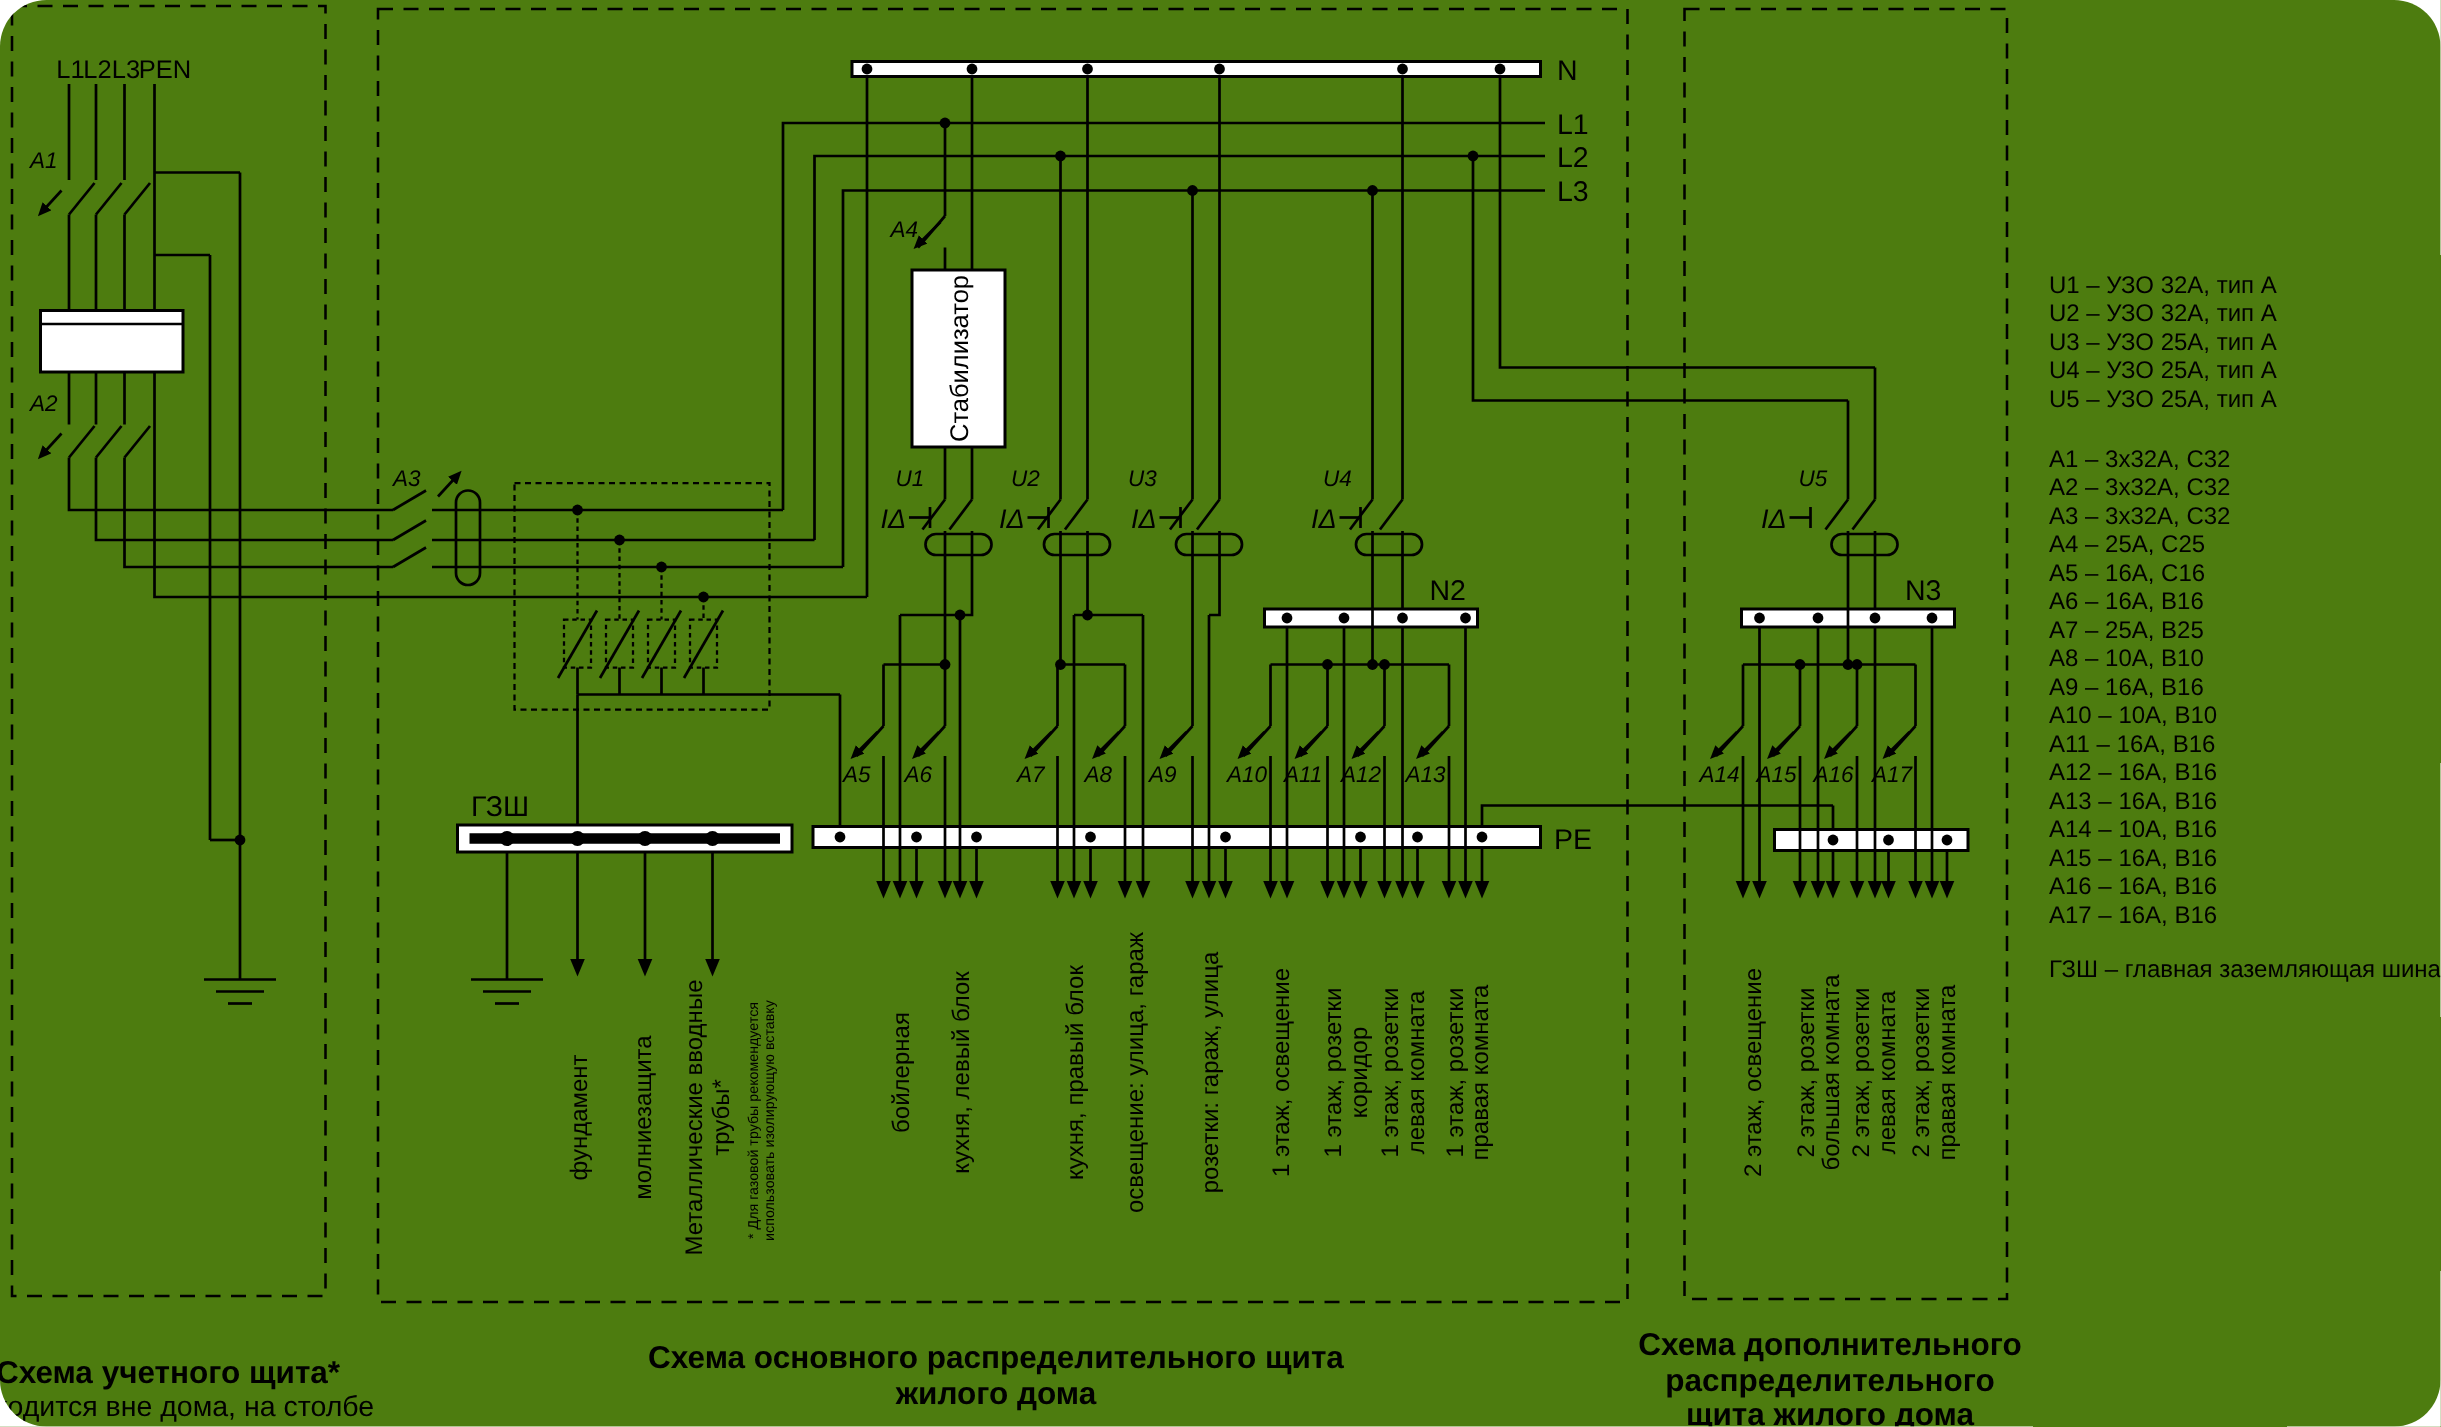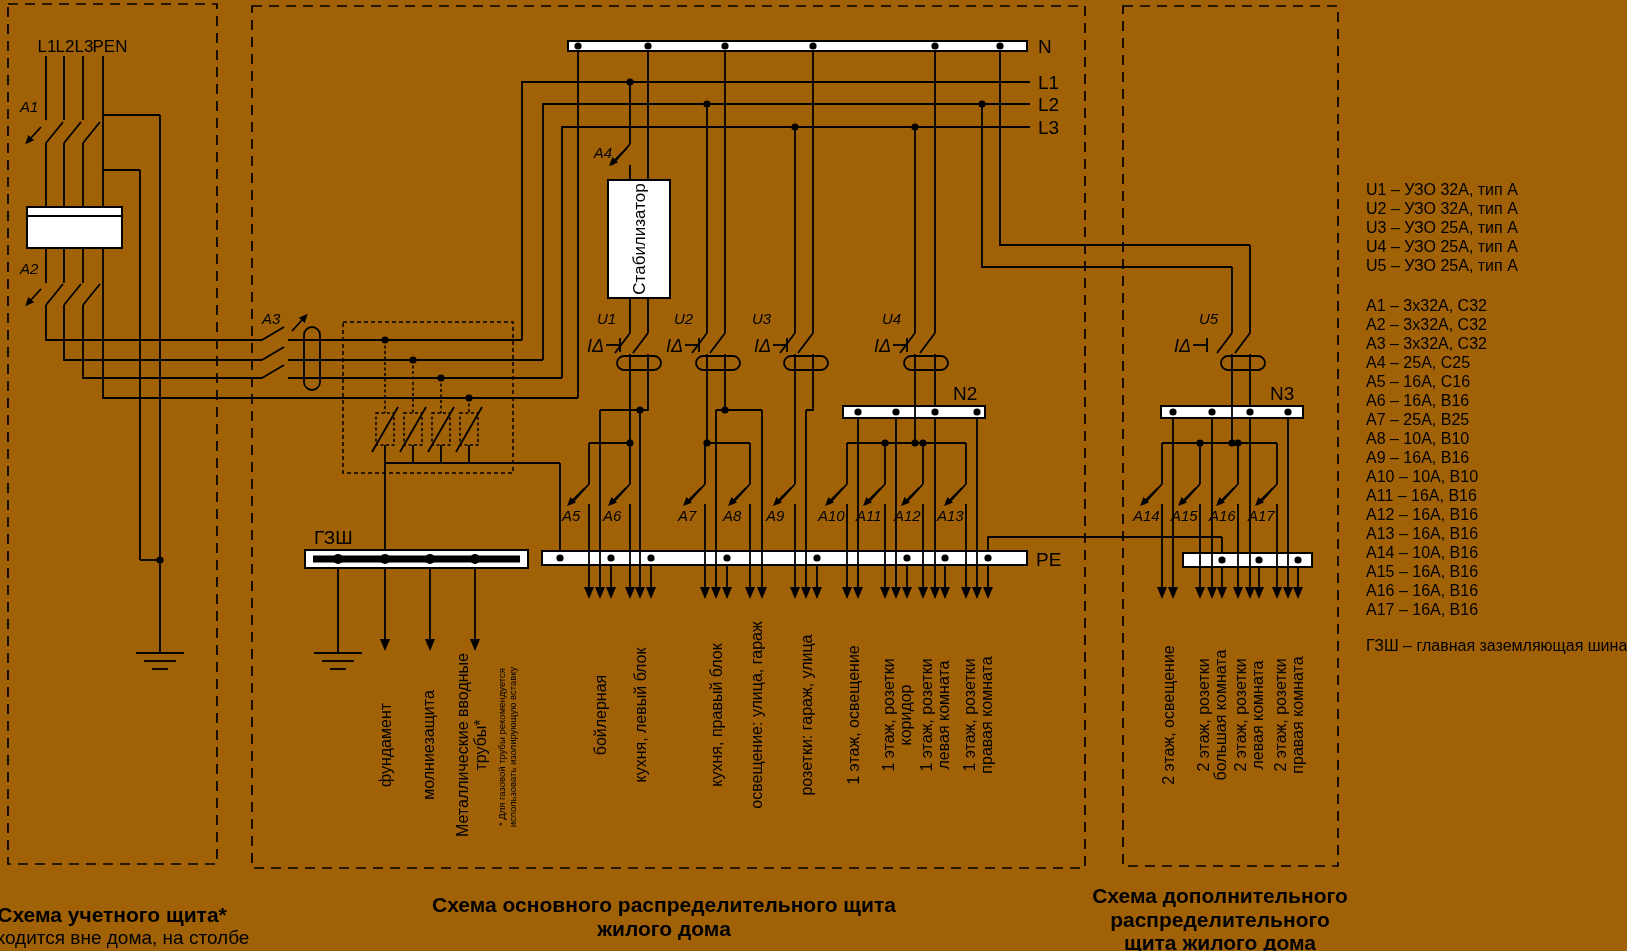--- a/index.html
+++ b/index.html
@@ -1,16 +1,16 @@
 <!DOCTYPE html>
 <html><head>
 <meta charset="utf-8">
 <style>
   html,body{margin:0;padding:0;background:#fff;}
-  #stage{position:relative;width:1627px;height:951px;background:#a16207;overflow:hidden;}
+  #stage{position:relative;width:1627px;height:951px;background:#4d7c0f;overflow:hidden;border-radius:31px;}
   svg text{font-family:"Liberation Sans", sans-serif;fill:#000;}
   .w{stroke:#000;stroke-width:1.8;fill:none;}
   .bus{fill:#fff;stroke:#000;stroke-width:2;}
   .dashbox{fill:none;stroke:#000;stroke-width:1.7;stroke-dasharray:10 7;}
   .dashs{fill:none;stroke:#000;stroke-width:1.5;stroke-dasharray:4 3;}
   .dashv{fill:none;stroke:#000;stroke-width:1.5;stroke-dasharray:3 2.5;}
   .toroid{fill:none;stroke:#000;stroke-width:1.8;}
   .dot{fill:#000;stroke:none;}
   .gbar{stroke:#000;stroke-width:7;fill:none;}
   .term{font-size:17px;}

